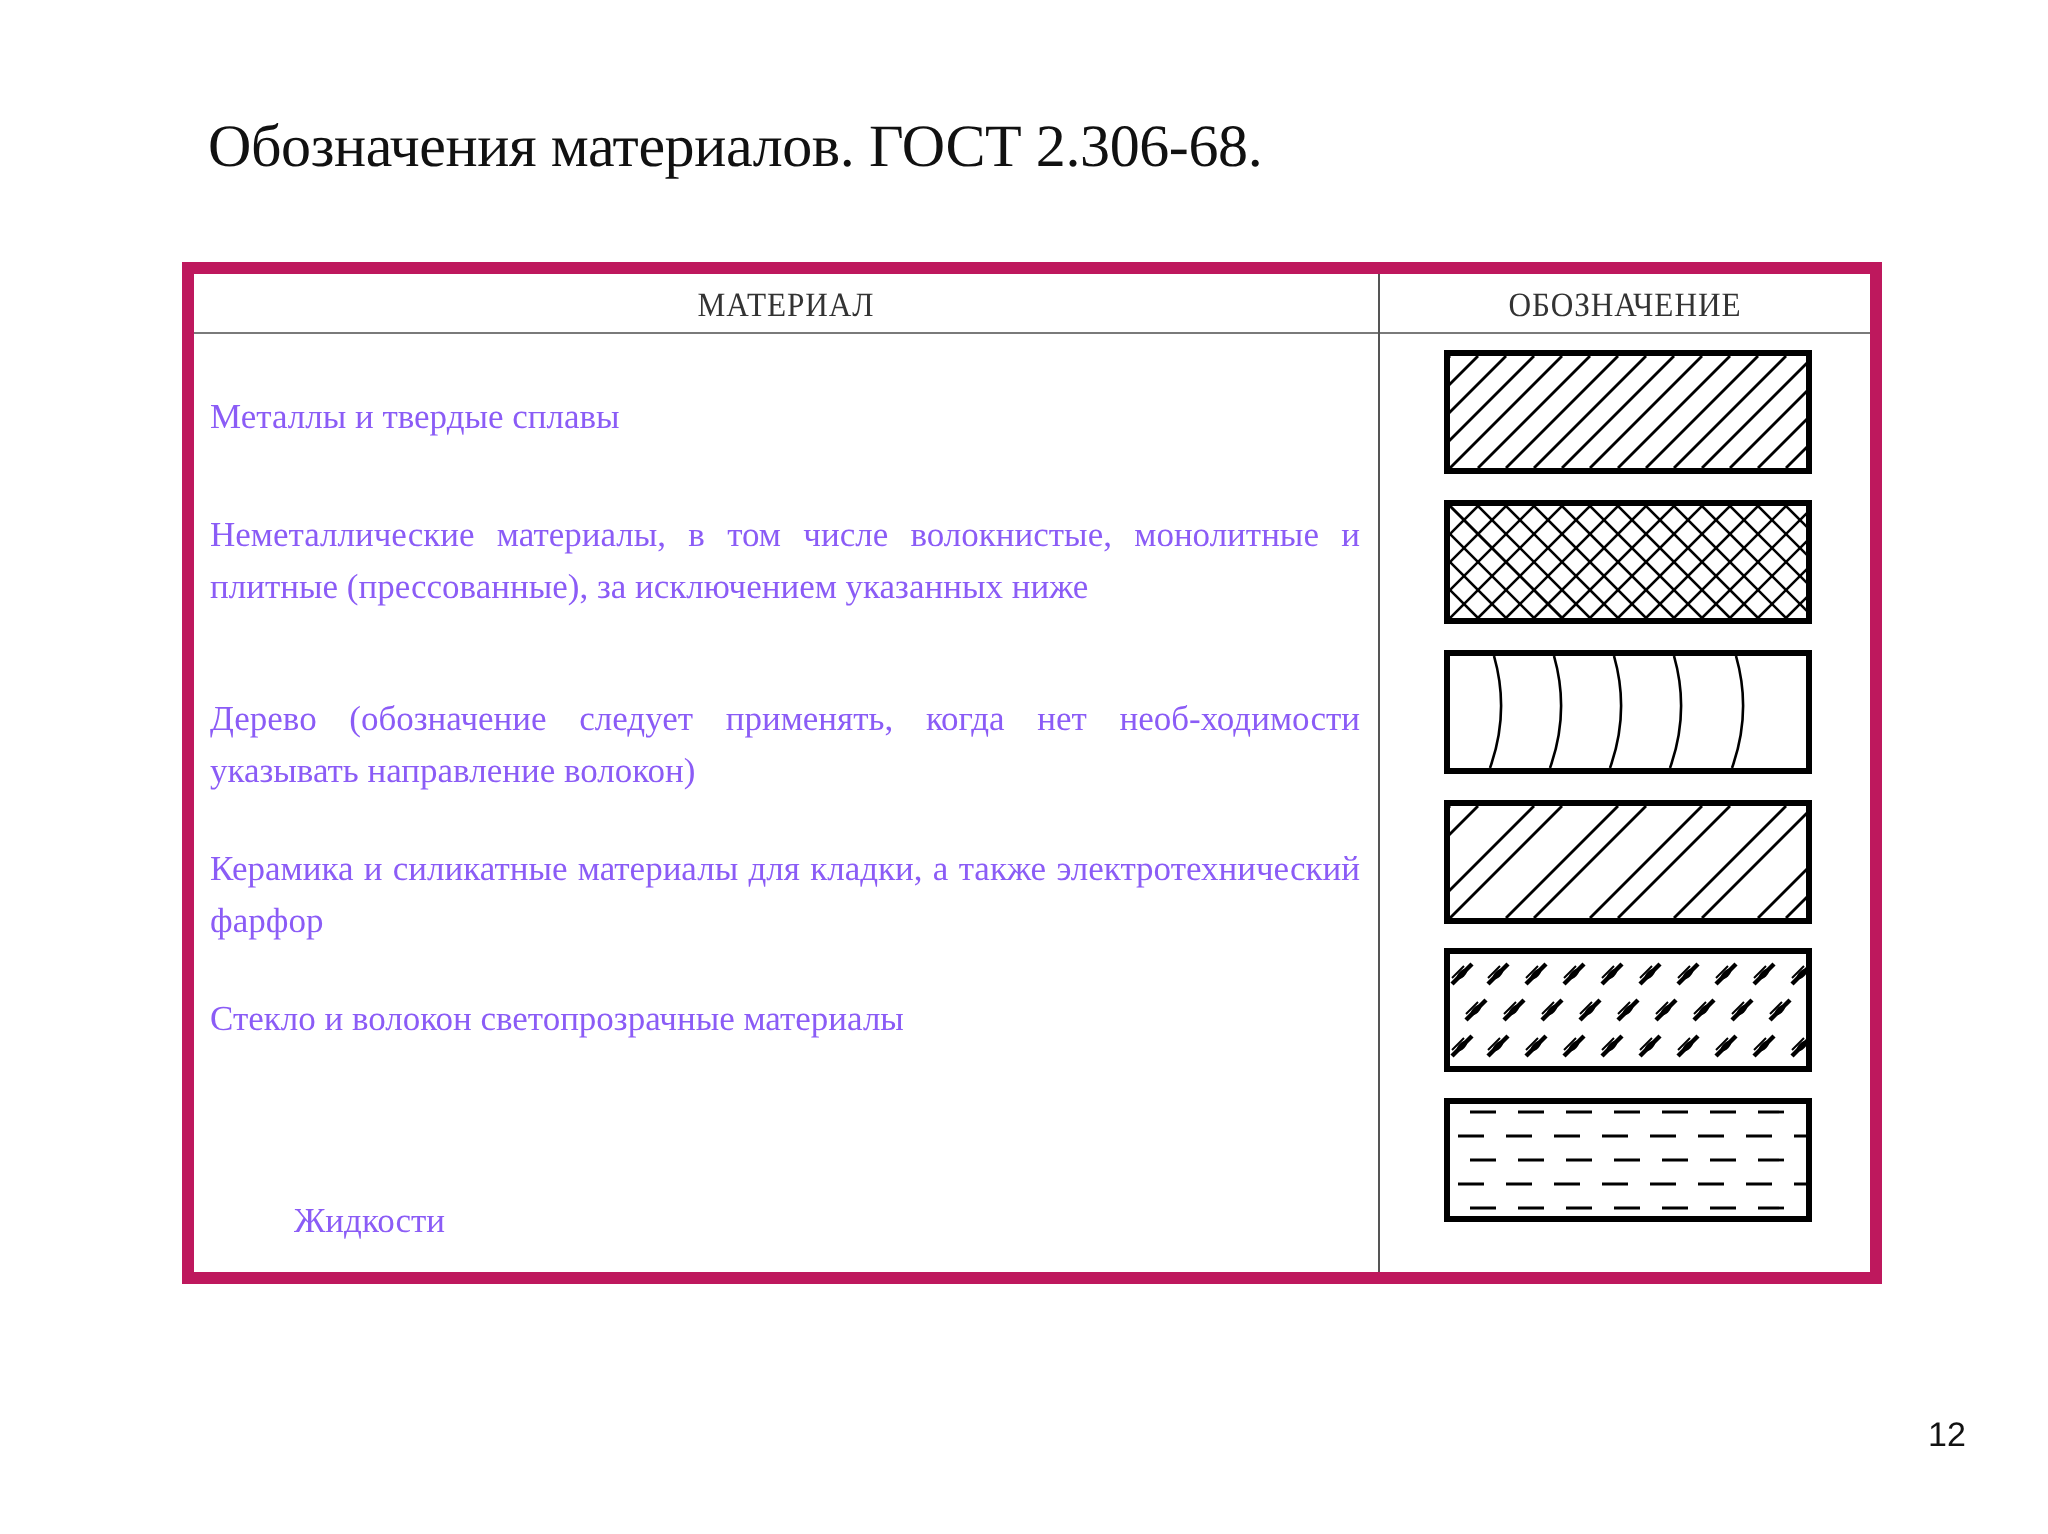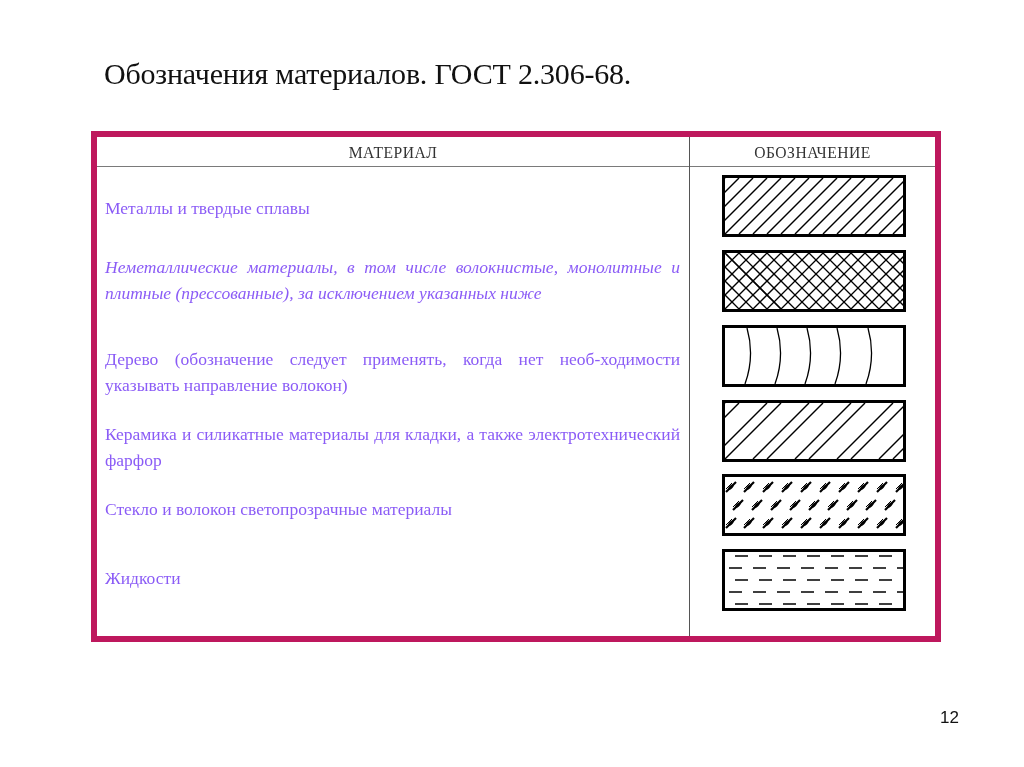--- a/index.html
+++ b/index.html
@@ -84,21 +84,21 @@
       height: 56px;
       border: 3px solid #000;
       box-sizing: content-box;
       overflow: hidden;
       background: #fff;
     }
     .swatch svg { display: block; }
 
     .page-number {
       position: absolute;
-      left: 940px;
+      left: 964px;
       top: 708px;
       font-family: "Liberation Sans", sans-serif;
       font-size: 17px;
       color: #111;
     }
   </style>
 </head>
 <body>
 
 <div class="slide-title">Обозначения материалов. ГОСТ 2.306-68.</div>
@@ -128,21 +128,21 @@
         <line x1="98" y1="56" x2="154" y2="0"></line>
         <line x1="112" y1="56" x2="168" y2="0"></line>
         <line x1="126" y1="56" x2="182" y2="0"></line>
         <line x1="140" y1="56" x2="196" y2="0"></line>
         <line x1="154" y1="56" x2="210" y2="0"></line>
         <line x1="168" y1="56" x2="224" y2="0"></line>
       </g>
     </svg>
   </div>
 
-  <div class="mat-text" style="top:117px;font-style:italic;">Неметаллические материалы, в том числе волокнистые, монолитные и плитные (прессованные), за исключением указанных ниже</div>
+  <div class="mat-text" style="top:117px;">Неметаллические материалы, в том числе волокнистые, монолитные и плитные (прессованные), за исключением указанных ниже</div>
   <div class="swatch" style="top:113px;">
     <svg width="178" height="56" viewBox="0 0 178 56">
       <g stroke="#000" stroke-width="1.3">
         <line x1="-56" y1="56" x2="0" y2="0"></line>
         <line x1="-42" y1="56" x2="14" y2="0"></line>
         <line x1="-28" y1="56" x2="28" y2="0"></line>
         <line x1="-14" y1="56" x2="42" y2="0"></line>
         <line x1="0" y1="56" x2="56" y2="0"></line>
         <line x1="14" y1="56" x2="70" y2="0"></line>
         <line x1="28" y1="56" x2="84" y2="0"></line>
@@ -248,21 +248,21 @@
           <use href="#gstroke" x="81" y="46"></use>
           <use href="#gstroke" x="100" y="46"></use>
           <use href="#gstroke" x="119" y="46"></use>
           <use href="#gstroke" x="138" y="46"></use>
           <use href="#gstroke" x="157" y="46"></use>
           <use href="#gstroke" x="176" y="46"></use>
       </g>
     </svg>
   </div>
 
-  <div class="mat-text" style="top:428px;">Жидкости</div>
+  <div class="mat-text" style="top:460px;margin-left:42px;">Жидкости</div>
   <div class="swatch" style="top:412px;">
     <svg width="178" height="56" viewBox="0 0 178 56">
       <g stroke="#000" stroke-width="1.4">
         <line x1="10" y1="4" x2="178" y2="4" stroke-dasharray="13 11"></line>
         <line x1="0" y1="16" x2="178" y2="16" stroke-dasharray="13 11" stroke-dashoffset="-4"></line>
         <line x1="10" y1="28" x2="178" y2="28" stroke-dasharray="13 11"></line>
         <line x1="0" y1="40" x2="178" y2="40" stroke-dasharray="13 11" stroke-dashoffset="-4"></line>
         <line x1="10" y1="52" x2="178" y2="52" stroke-dasharray="13 11"></line>
       </g>
     </svg>

